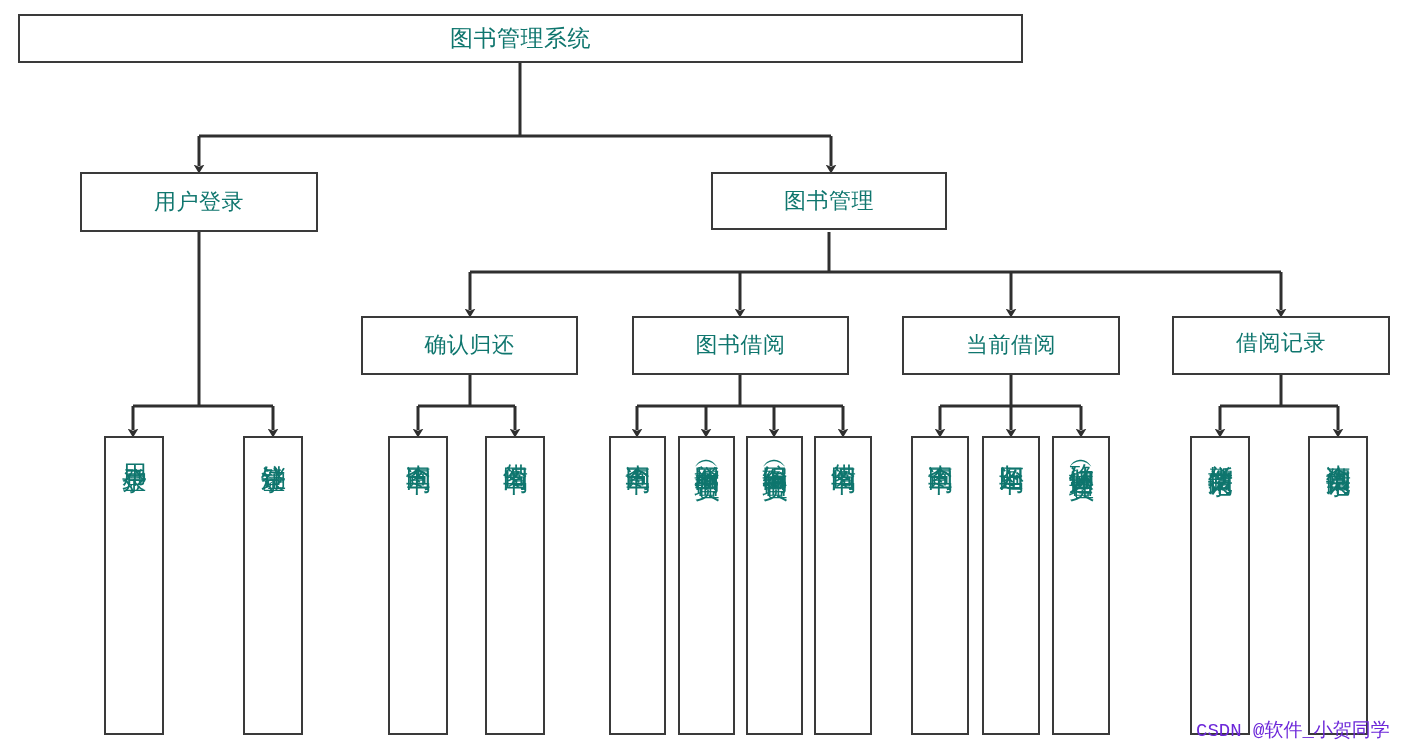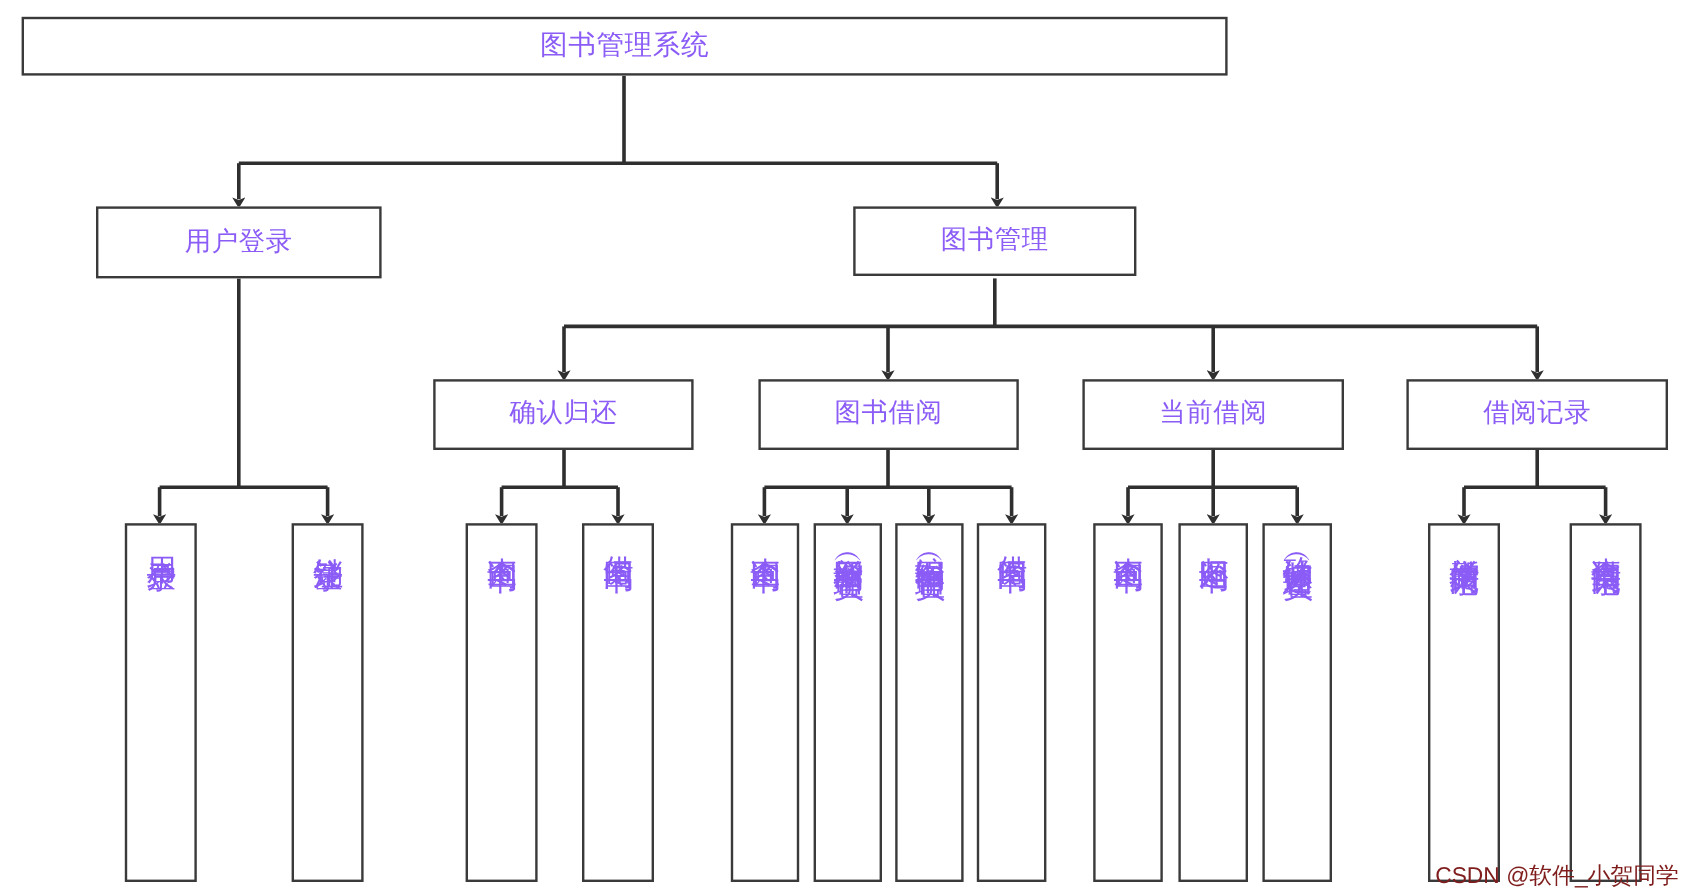--- a/index.html
+++ b/index.html
@@ -26,21 +26,21 @@
     pointer-events: none;
   }
   .node {
     position: absolute;
     box-sizing: border-box;
     border: 2px solid #3a3a3a;
     background: #ffffff;
     display: flex;
     align-items: center;
     justify-content: center;
-    color: #8b5cf6;
+    color: #0f766e;
     text-align: center;
     z-index: 2;
   }
   .node-label {
     display: block;
     white-space: nowrap;
   }
   
   .node.horiz .node-label {
     font-size: 22px;
@@ -60,25 +60,25 @@
     writing-mode: vertical-rl;
     text-orientation: upright;
     font-size: 25px;
     line-height: 1.12;
     letter-spacing: 2px;
     white-space: nowrap;
     -webkit-text-orientation: upright;
   }
   .watermark {
     position: absolute;
-    color: #7f1d1d;
+    color: #6d28d9;
     font-size: 19px;
     white-space: nowrap;
     z-index: 3;
-    font-family: Liberation Sans, sans-serif;
+    font-family: Liberation Mono, monospace;
   }
 </style>
 </head>
 <body>
 
 <div id="stage">
 
   <svg id="edges" viewBox="0 0 1405 747" xmlns="http://www.w3.org/2000/svg">
     <defs>
       <marker id="arrow" markerWidth="9" markerHeight="11" refX="1.5" refY="5.5" orient="auto" markerUnits="userSpaceOnUse">
@@ -142,21 +142,21 @@
 
   <div class="node horiz" style="left: 361px; top: 316px; width: 217px; height: 59px;">
     <span class="node-label">确认归还</span>
   </div>
   <div class="node horiz" style="left: 902px; top: 316px; width: 218px; height: 59px;">
     <span class="node-label">当前借阅</span>
   </div>
   <div class="node horiz" style="left: 632px; top: 316px; width: 217px; height: 59px;">
     <span class="node-label">图书借阅</span>
   </div>
-  <div class="node horiz" style="left: 1172px; top: 316px; width: 218px; height: 59px;">
+  <div class="node horiz" style="left: 1172px; top: 316px; width: 218px; height: 59px; font-family: Liberation Mono, monospace;">
     <span class="node-label">借阅记录</span>
   </div>
 
   <div class="node vert" style="left: 104px; top: 436px; width: 60px; height: 299px;">
     <span class="node-label">用户登录</span>
   </div>
   <div class="node vert" style="left: 243px; top: 436px; width: 60px; height: 299px;">
     <span class="node-label">注销登录</span>
   </div>
   <div class="node vert" style="left: 388px; top: 436px; width: 60px; height: 299px;">

